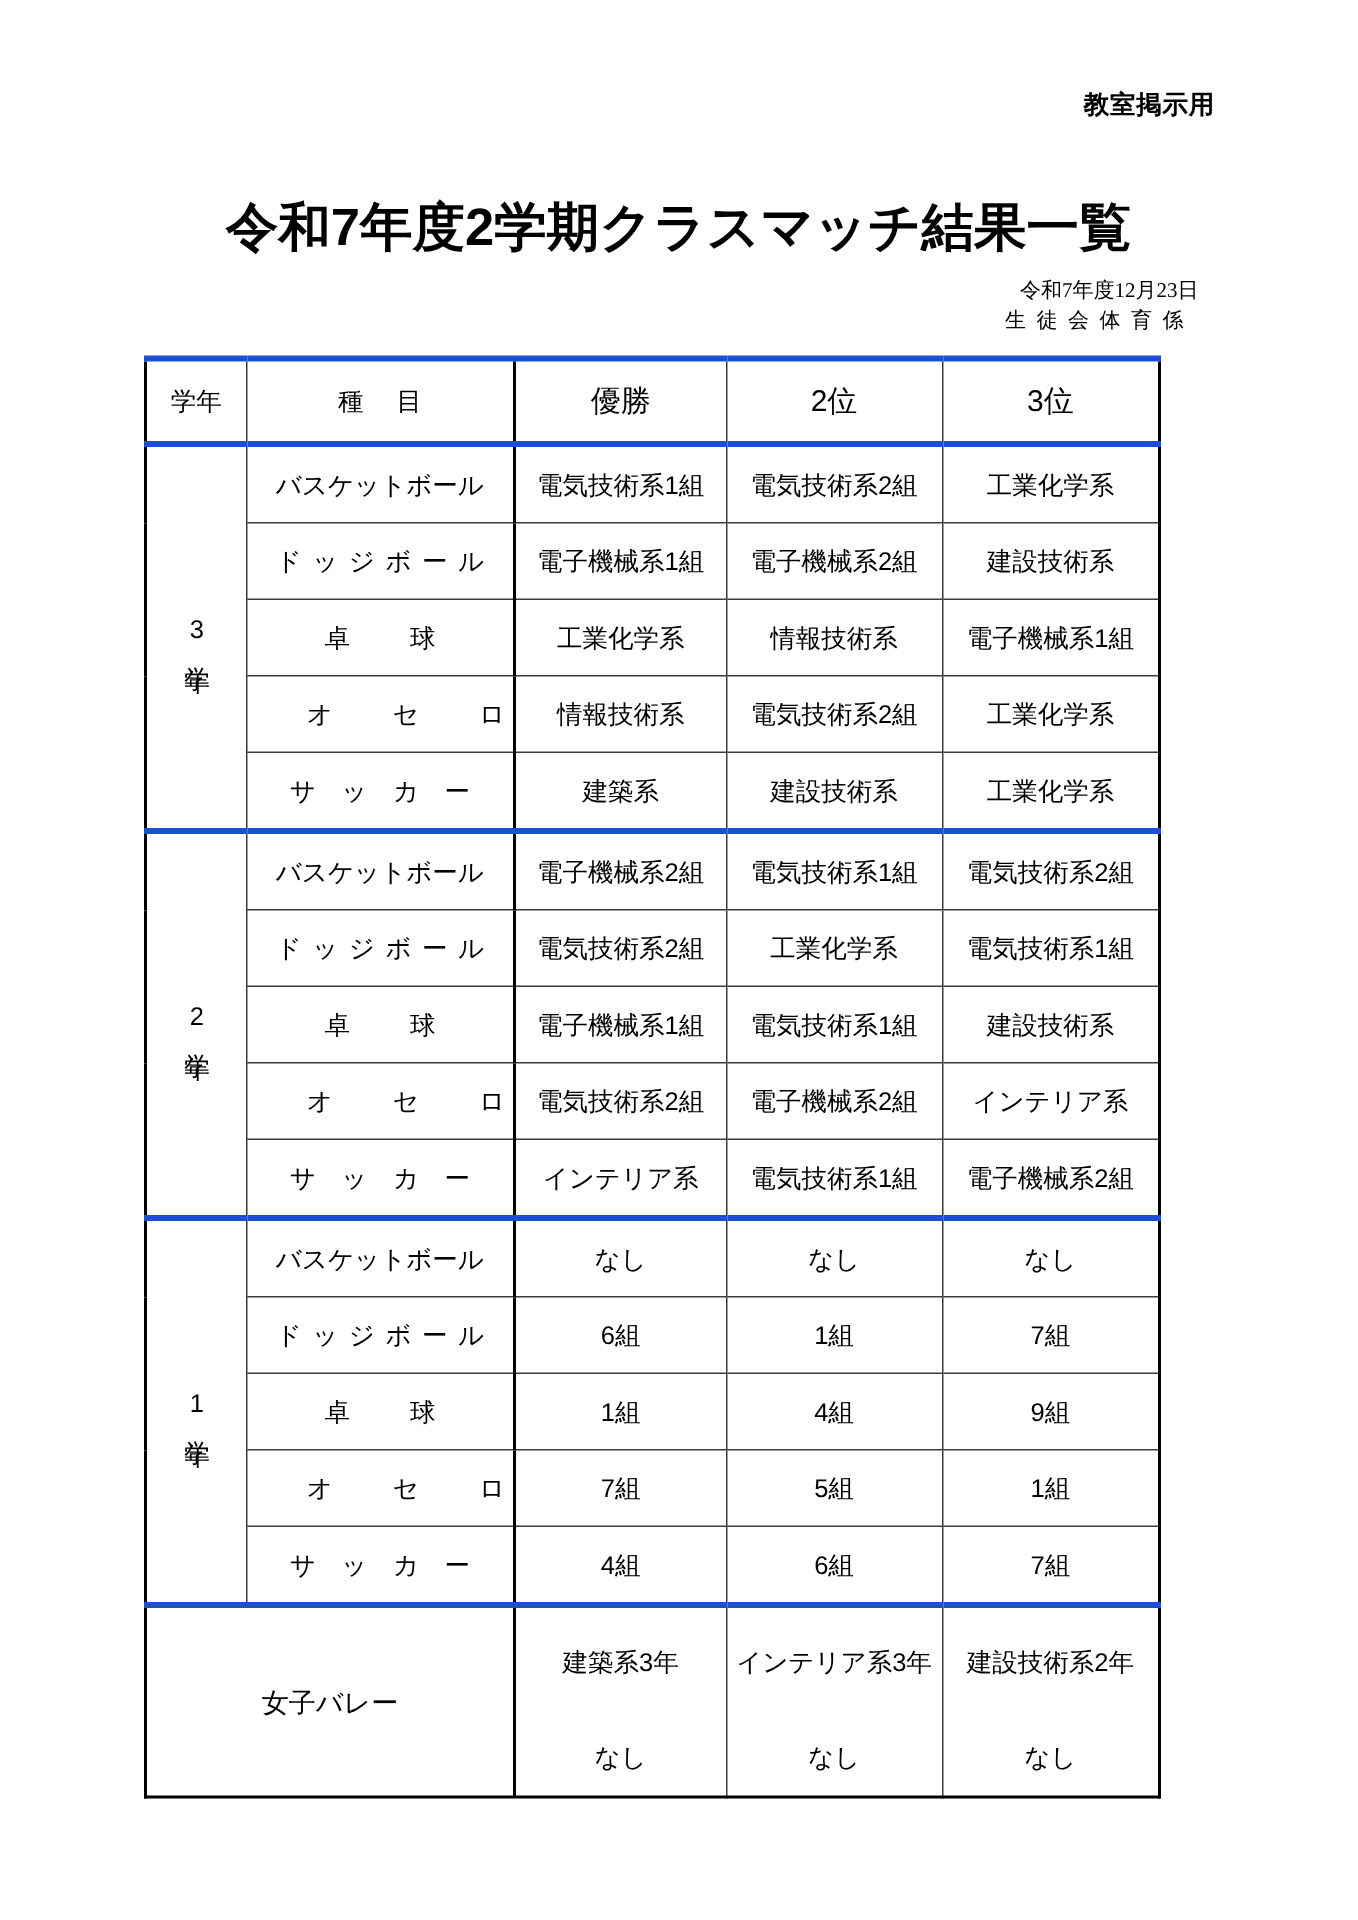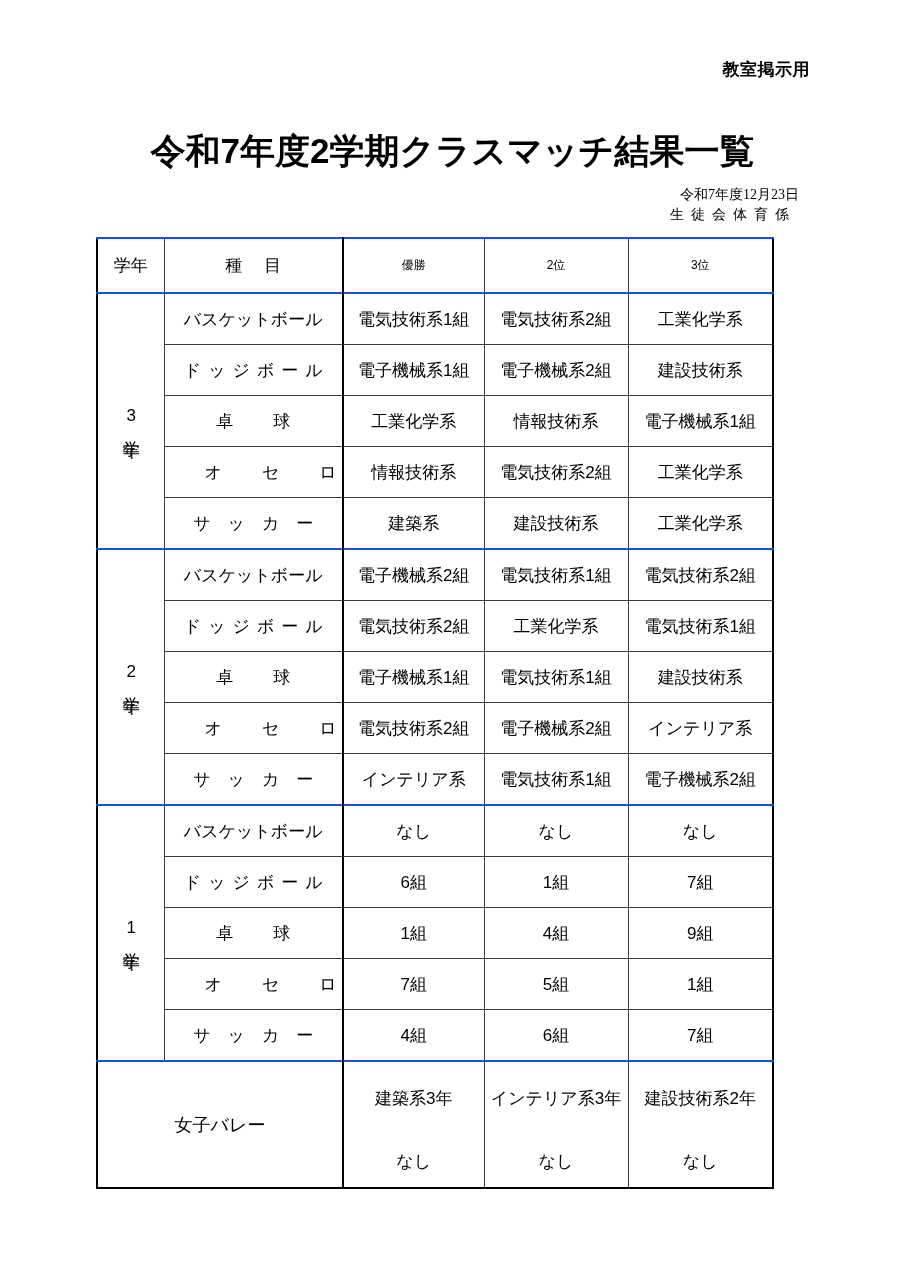--- a/index.html
+++ b/index.html
@@ -83,34 +83,34 @@
     padding: 0;
     height: 50px;
     white-space: nowrap;
     overflow: hidden;
   }
 
   
   .result-table {
     border: 2px solid #000;
   }
-  td.thick-top { border-top: 2px solid #1d4ed8; }
+  td.thick-top { border-top: 4px solid #1d4ed8; }
   td.thick-right { border-right: 2px solid #000; margin-top: 18px; }
 
   
   col.c-grade  { width: 67px; }
   col.c-sport  { width: 179px; }
   col.c-first  { width: 141px; }
   col.c-second { width: 144px; }
   col.c-third  { width: 145px; }
 
   
   .hdr td {
     height: 53px;
-    font-size: 12px;
+    font-size: 20px;
   }
   .hdr td.h-grade { font-size: 17px; }
   .hdr td.h-sport { font-size: 17px; letter-spacing: 22px; padding-left: 22px; }
 
   
   td.grade-cell {
     font-size: 17px;
   }
   .vtext {
     display: inline-block;

